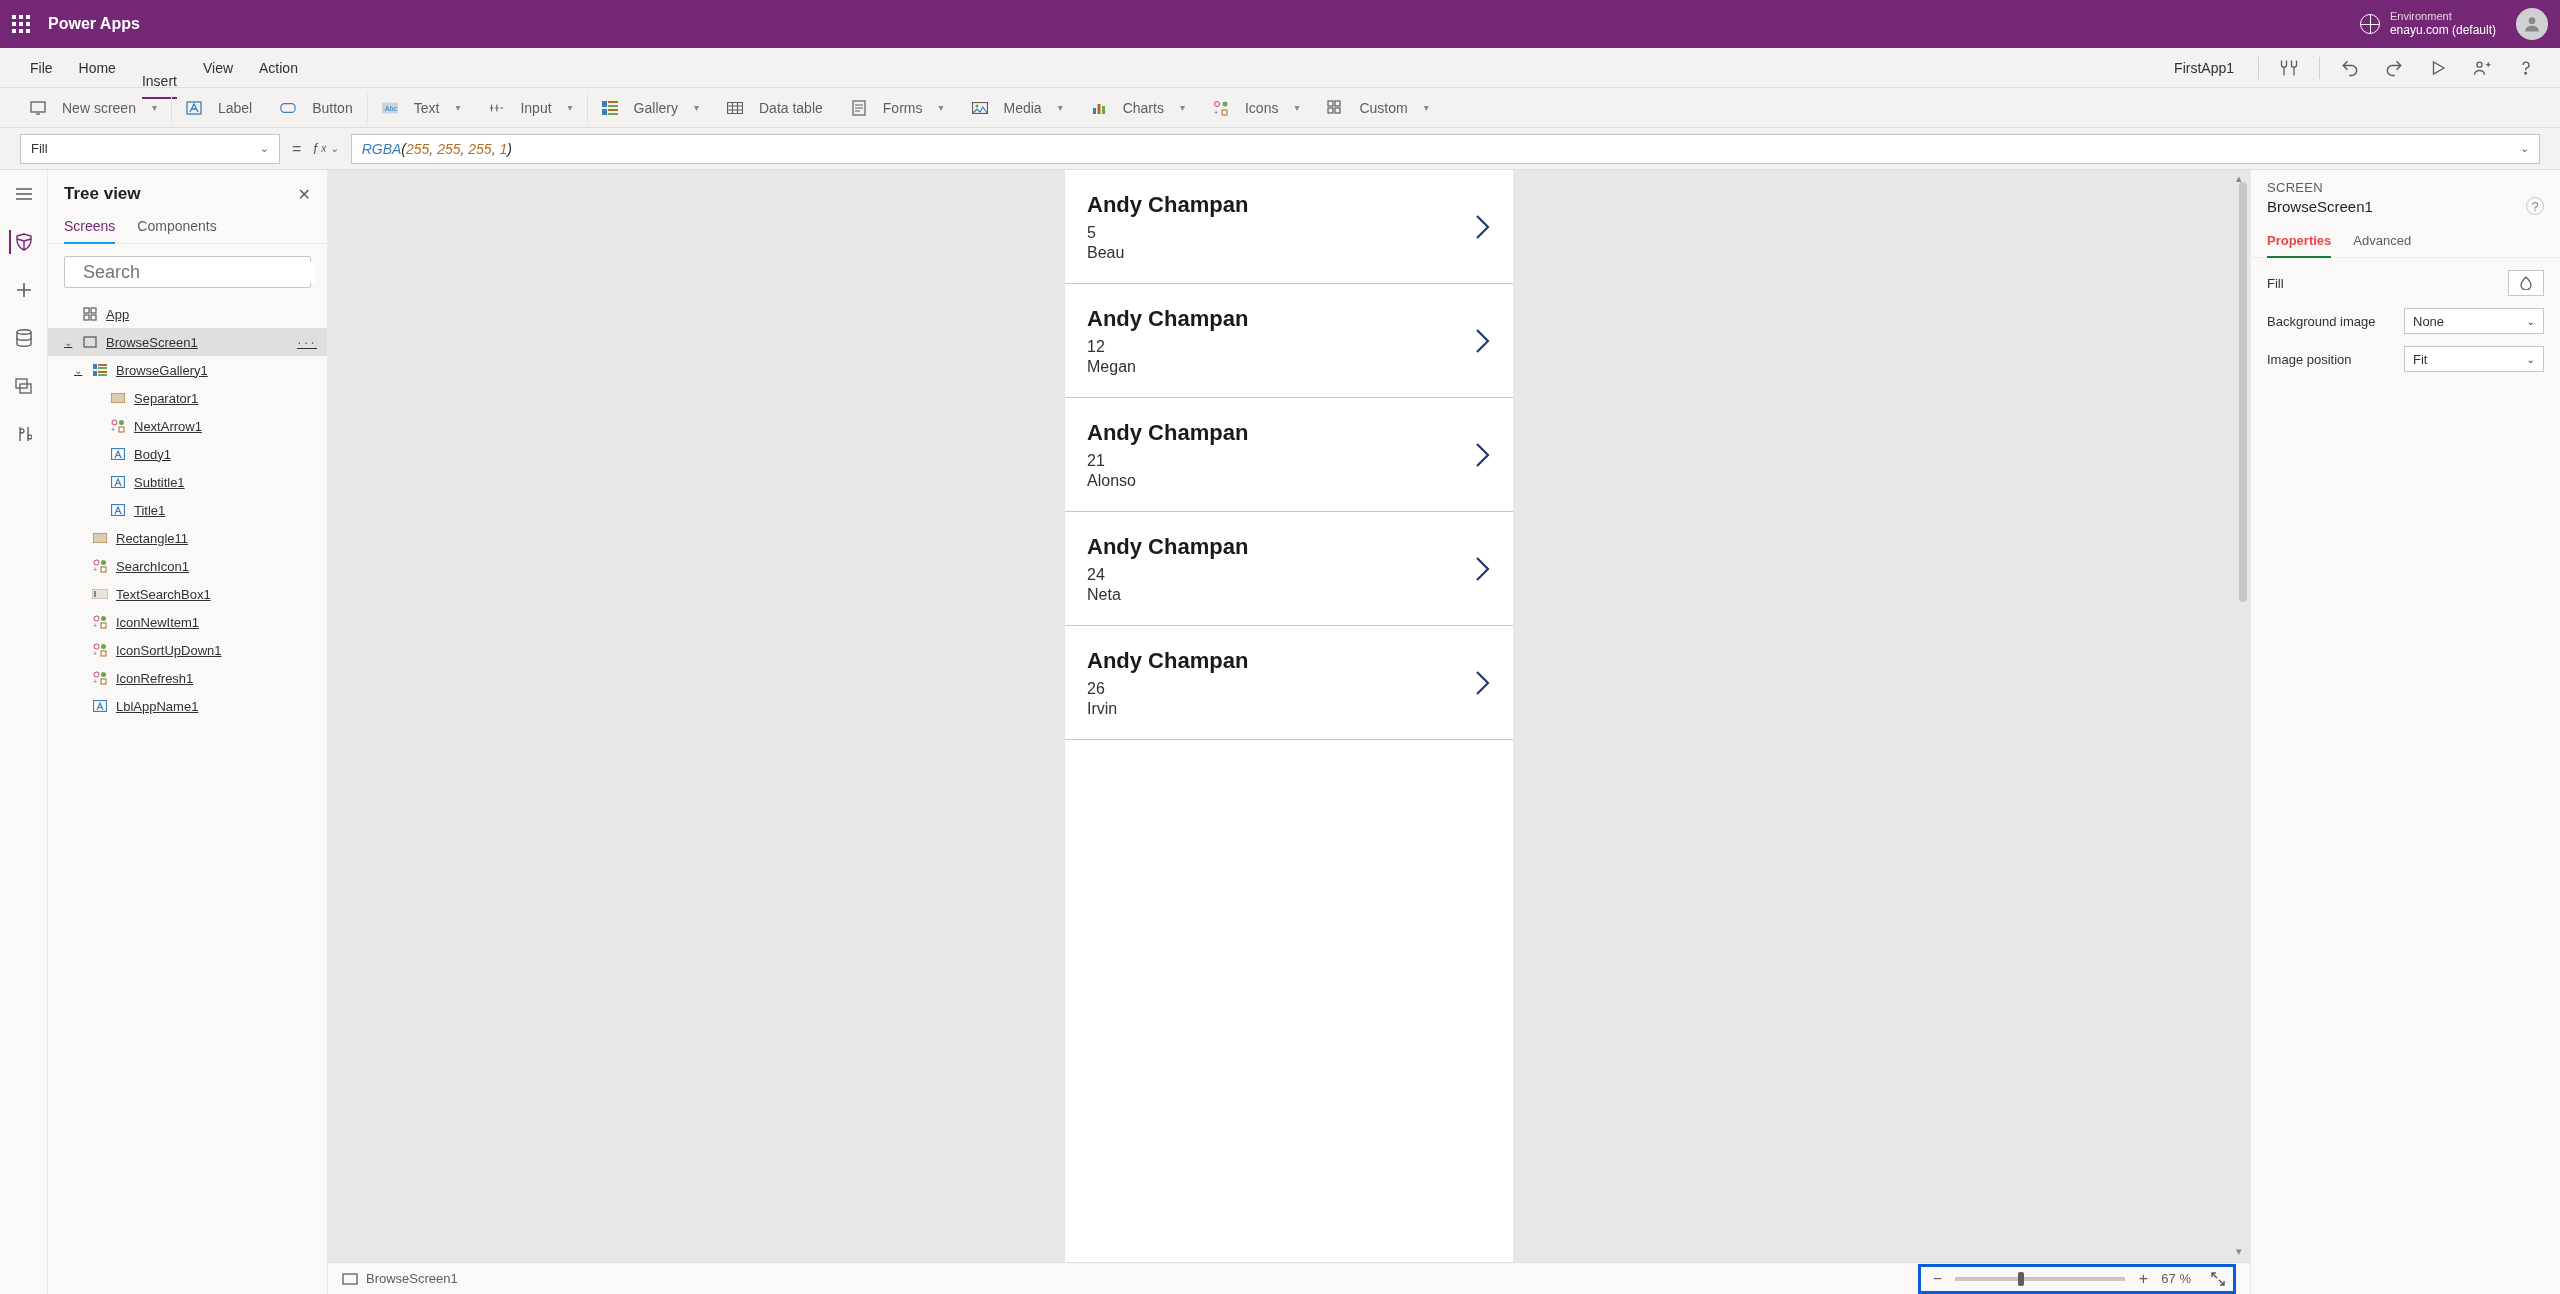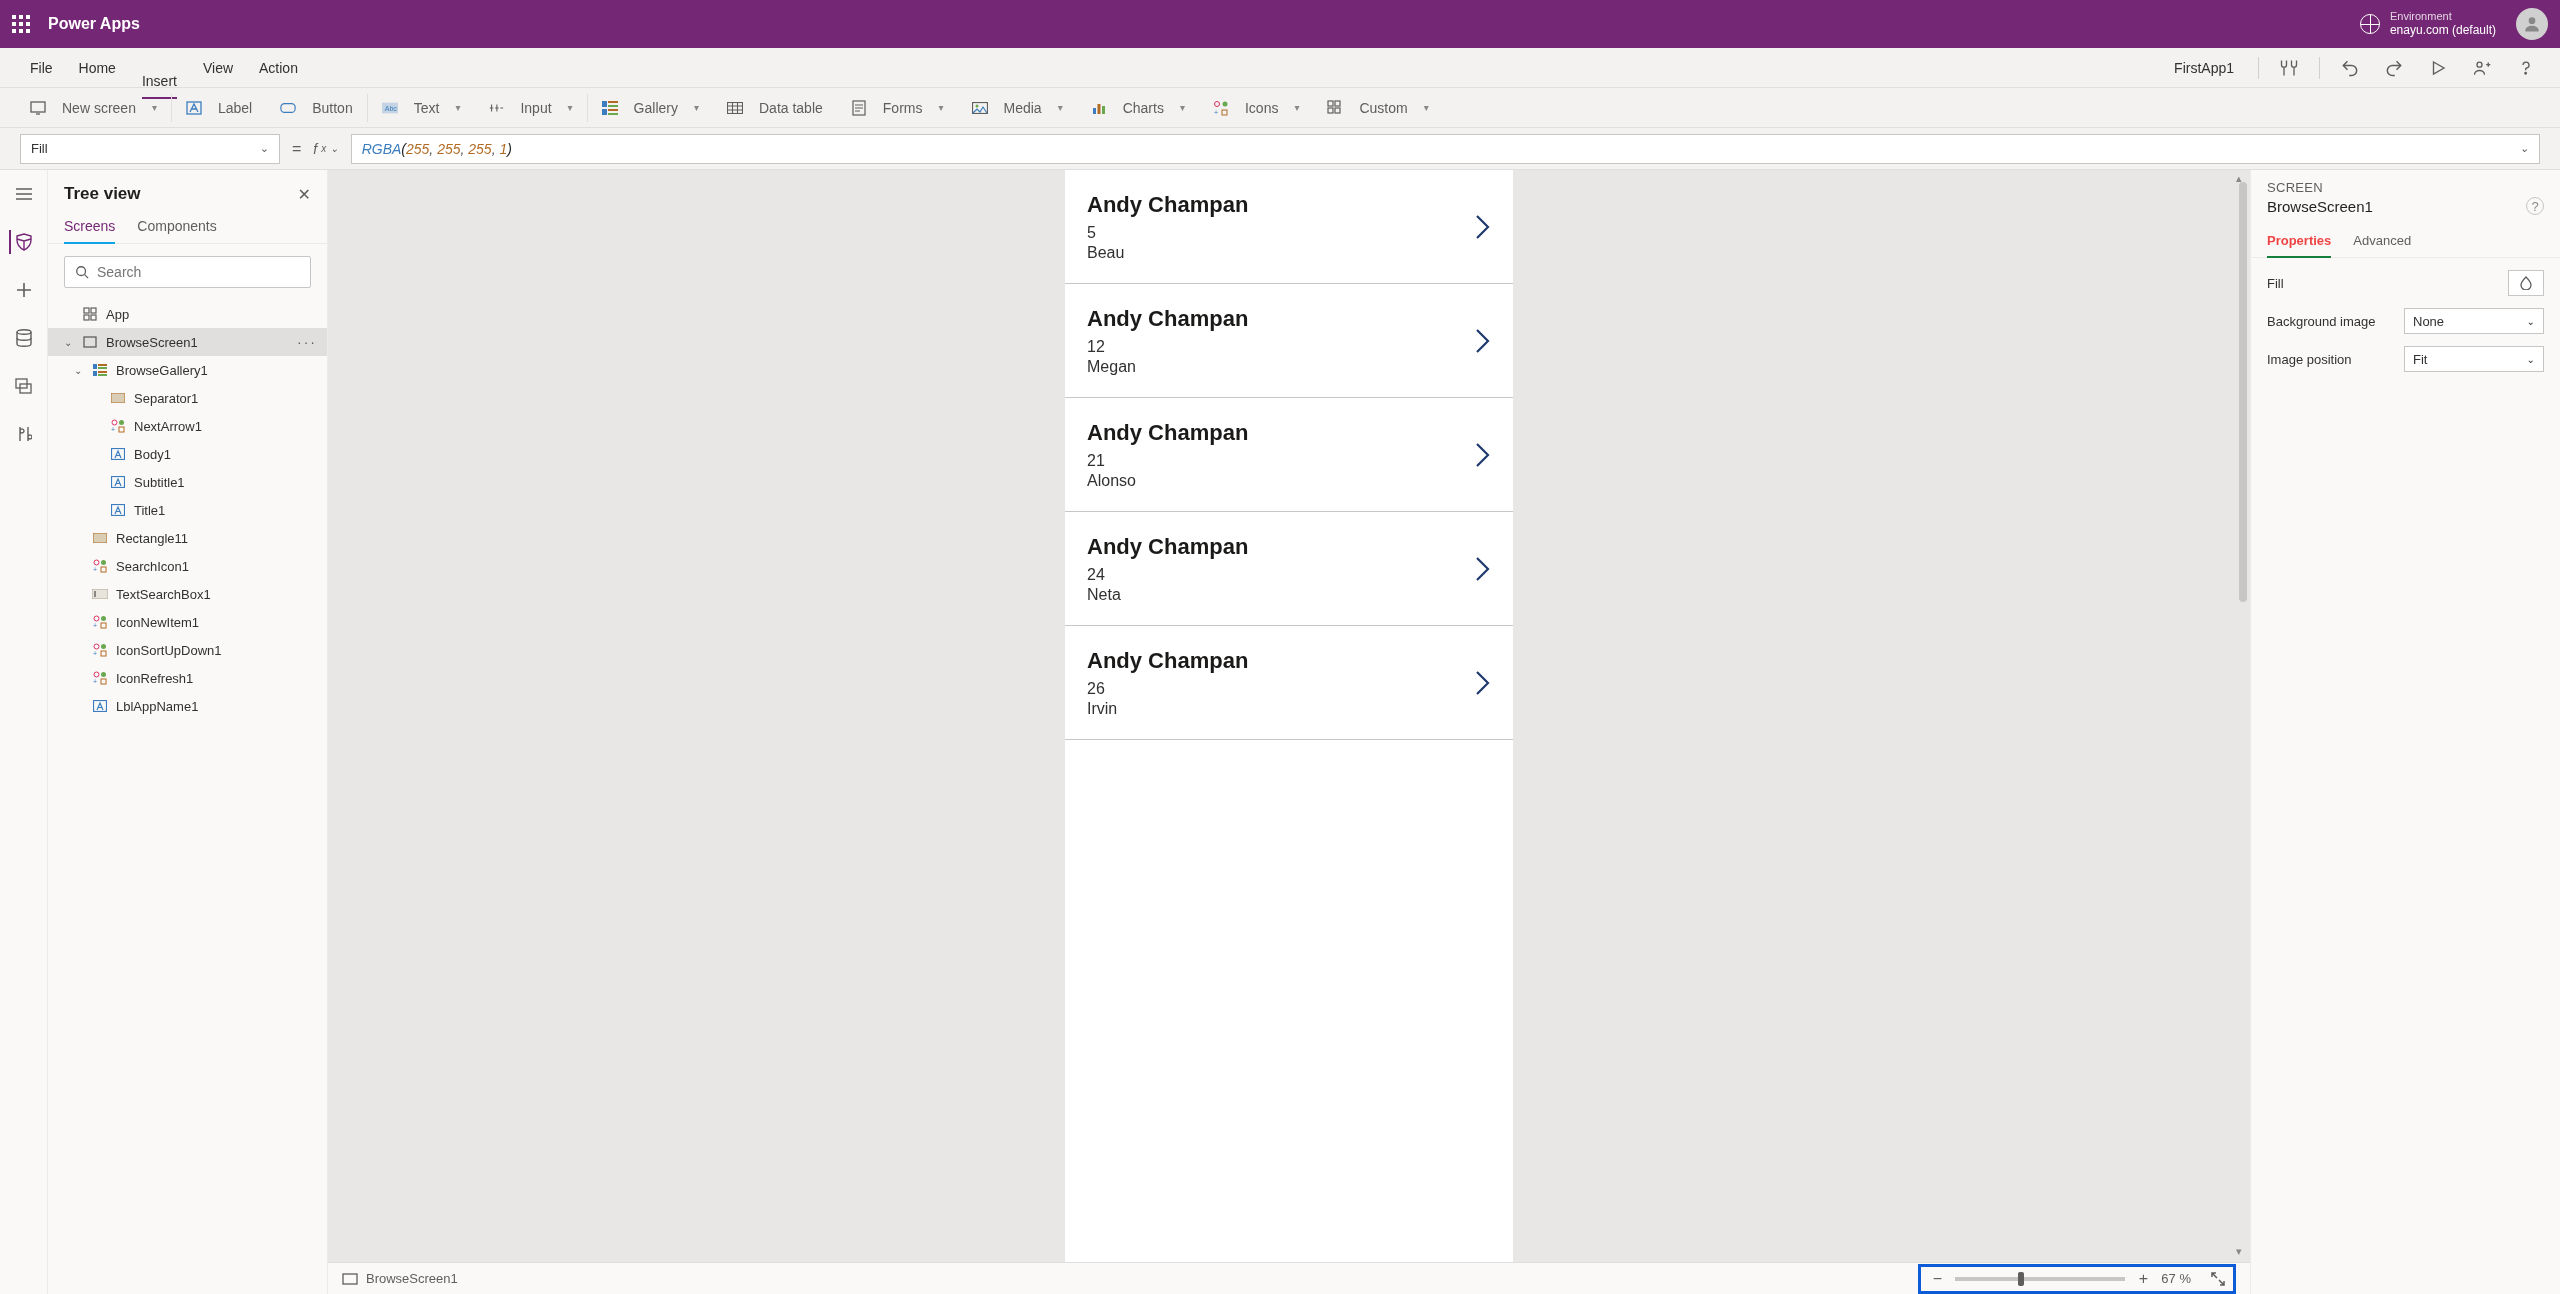--- a/index.html
+++ b/index.html
@@ -63,25 +63,25 @@
   
   .tree-panel { width:280px; background:#faf9f8; border-right:1px solid #edebe9; display:flex; flex-direction:column; position:relative; }
   .tree-header { padding:14px 16px 6px; display:flex; align-items:center; justify-content:space-between; }
   .tree-title { font-size:17px; font-weight:600; color:#201f1e; }
   .tree-close { font-size:16px; color:#605e5c; cursor:pointer; }
   .tree-tabs { display:flex; gap:22px; padding:0 16px; border-bottom:1px solid #edebe9; }
   .tree-tab { font-size:14px; padding:8px 0; color:#605e5c; cursor:pointer; }
   .tree-tab.active { color:#742774; border-bottom:2px solid #0ea5e9; margin-bottom:-1px; }
   .search-wrap { padding:12px 16px; }
   .search-box { height:32px; border:1px solid #c8c6c4; background:#fff; display:flex; align-items:center; padding:0 10px; gap:8px; border-radius:2px; }
-  .search-box input { border:none; outline:none; flex:1; font-size:14px; }
+  .search-box input { border:none; outline:none; flex:1; font-size:18px; }
   .tree-scroll { flex:1; overflow-y:auto; position:relative; }
   .tree-scroll::-webkit-scrollbar { width:10px; }
   .tree-scroll::-webkit-scrollbar-thumb { background:#c8c6c4; }
-  .tree-item { display:flex; align-items:center; gap:8px; padding:6px 10px 6px 16px; font-size:13px; color:#323130; cursor:pointer; }
+  .tree-item { display:flex; align-items:center; gap:8px; padding:6px 10px 6px 16px; font-size:13px; color:#323130; cursor:pointer;text-decoration:underline; }
   .tree-item.depth-1 { padding-left:26px; }
   .tree-item.depth-2 { padding-left:44px; }
   .tree-item.selected { background:#e1dfdd; }
   .tree-item .more { margin-left:auto; font-size:14px; color:#605e5c; letter-spacing:2px; }
   .expander { width:10px; font-size:10px; color:#605e5c; }
   .ctrl-icon { width:16px; height:16px; display:flex; align-items:center; justify-content:center; font-size:12px; }
 
   
   .canvas-wrap { flex:1; position:relative; background:#e9e7e5; display:flex; flex-direction:column; }
   .canvas-scroll { flex:1; overflow:auto; display:flex; justify-content:center; padding-top:0; }

